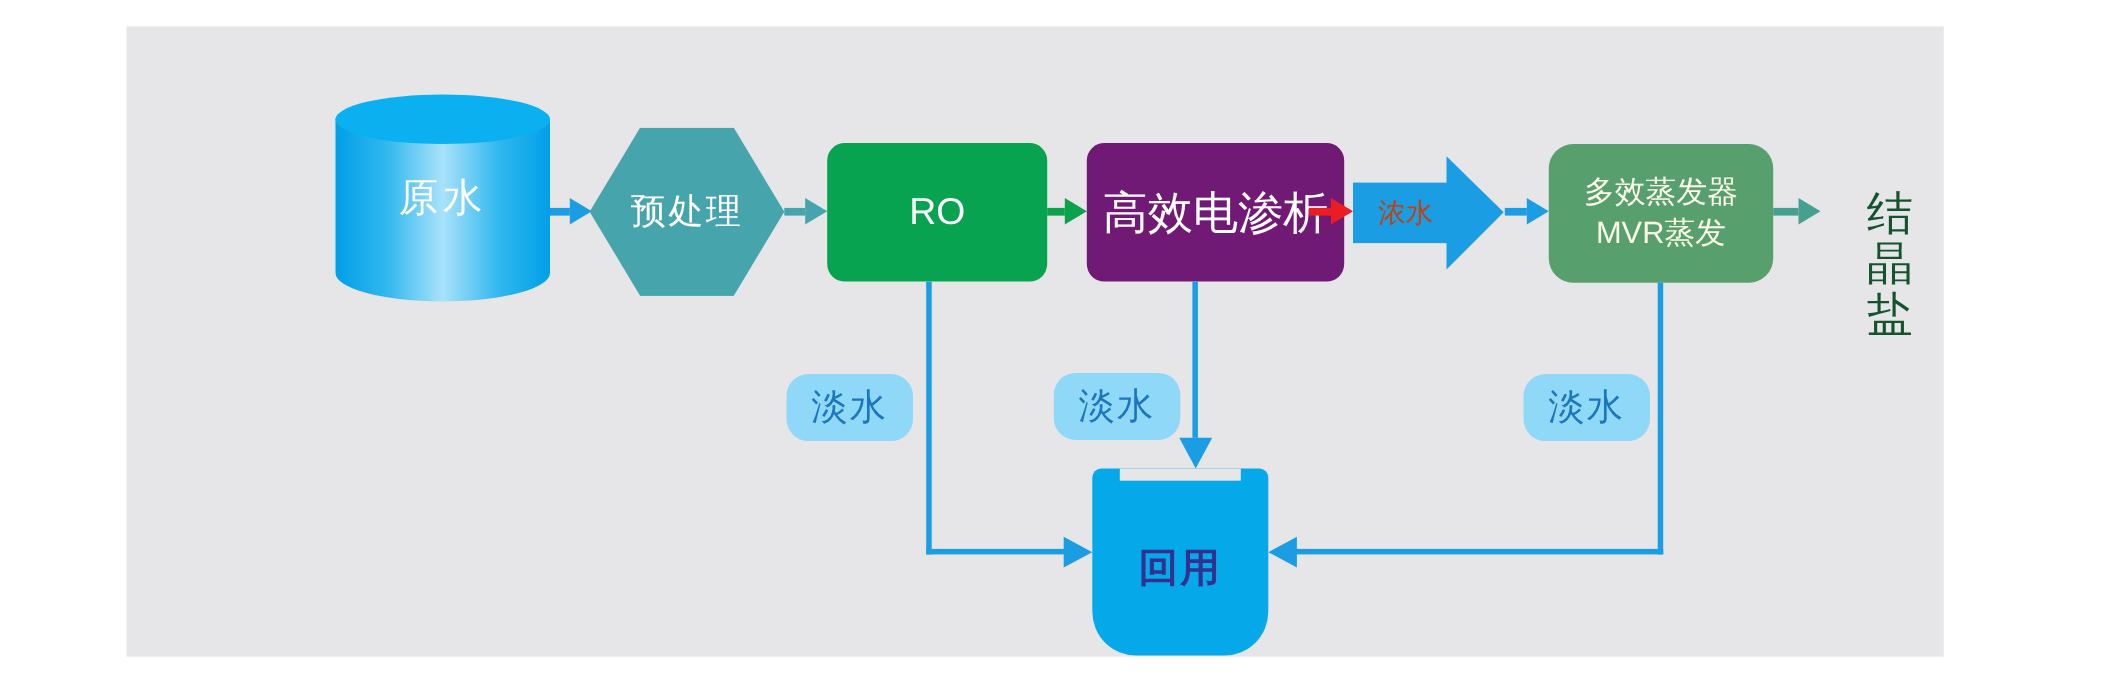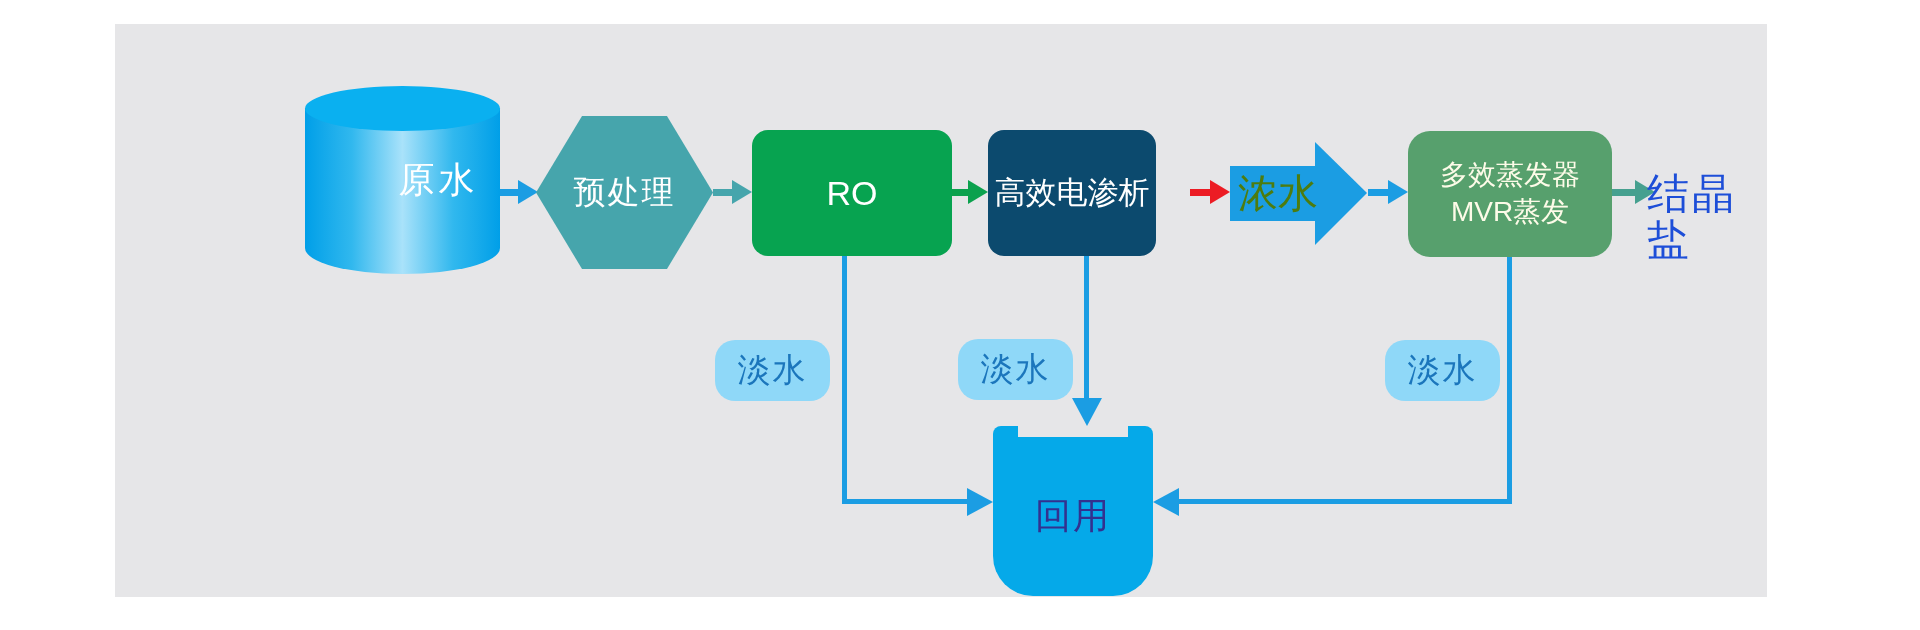--- a/index.html
+++ b/index.html
@@ -17,40 +17,40 @@
   .cyl-body{
     position:absolute;left:0;top:22px;width:195px;height:166px;
     background:linear-gradient(90deg,#009fe8 0%,#31b8ee 24%,#a9e2fa 50%,#31b8ee 76%,#009fe8 100%);
     border-radius:0 0 97px 97px / 0 0 26px 26px;
   }
   .cyl-top{
     position:absolute;left:0;top:0;width:195px;height:45px;border-radius:50%;
     background:#0ab0f0;
   }
   .cyl-label{
-    position:absolute;left:12px;top:0;width:100%;height:100%;
-    display:flex;align-items:center;justify-content:center;
-    color:#ffffff;font-size:36px;letter-spacing:4px;padding-left:24px;
+    position:absolute;left:0;top:0;width:100%;height:100%;
+    display:flex;align-items:center;justify-content:center;
+    color:#ffffff;font-size:36px;letter-spacing:4px;
   }
 
   
   #hexagon{
     position:absolute;left:421px;top:92px;width:177px;height:153px;background:#46a5ac;
     clip-path:polygon(26% 0%,74% 0%,100% 50%,74% 100%,26% 100%,0% 50%);
     display:flex;align-items:center;justify-content:center;
     color:#ffffff;font-size:32px;letter-spacing:2px;
   }
 
   
   .node-box{
     position:absolute;border-radius:16px;display:flex;align-items:center;justify-content:center;
     color:#ffffff;text-align:center;
   }
   #ro-box{left:637px;top:106px;width:200px;height:126px;background:#07a350;font-size:34px;}
-  #ed-box{left:873px;top:106px;width:168px;height:126px;background:#0c4a6e;font-size:31px;}
+  #ed-box{left:873px;top:106px;width:234px;height:126px;background:#701a75;font-size:41px;}
   #mvr-box{left:1293px;top:107px;width:204px;height:126px;background:#57a06d;
            color:#fdfbe8;font-size:28px;line-height:1.32;border-radius:22px;}
 
   
   .harrow{position:absolute;top:156px;height:24px;display:flex;align-items:center;}
   .harrow .shaft{flex:1;height:7px;background-color:currentColor;}
   .harrow .head{
     width:0;height:0;
     border-top:12px solid transparent;border-bottom:12px solid transparent;
     border-left:20px solid;
@@ -66,27 +66,27 @@
   #concentrate{position:absolute;left:1115px;top:118px;width:137px;height:103px;}
   .ba-rect{position:absolute;left:0;top:24px;width:86px;height:55px;background:#1b9de3;}
   .ba-head{
     position:absolute;left:85px;top:0;width:0;height:0;
     border-top:51px solid transparent;border-bottom:52px solid transparent;
     border-left:52px solid #1b9de3;
   }
   .ba-label{
     position:absolute;left:0;top:24px;width:96px;height:55px;
     display:flex;align-items:center;justify-content:center;
-    color:#4d7c0f;font-size:40px;
+    color:#c2410c;font-size:25px;
   }
 
   
   #crystal-salt{
-    position:absolute;left:1532px;top:147px;height:46px;line-height:46px;
-    color:#1d4ed8;font-size:42px;font-weight:500;letter-spacing:3px;
+    position:absolute;left:1582px;top:147px;height:46px;line-height:46px;
+    color:#14532d;font-size:42px;font-weight:500;letter-spacing:3px;
   }
 
   
   .fresh-badge{
     position:absolute;width:115px;height:61px;background:#8fd8f8;border-radius:20px;
     display:flex;align-items:center;justify-content:center;
     color:#1b76bc;font-size:33px;letter-spacing:2px;margin-top:23px;
   }
   #fresh-1{left:600px;top:293px;}
   #fresh-2{left:843px;top:292px;}
@@ -113,21 +113,21 @@
 
   
   #reuse-tank{
     position:absolute;left:878px;top:402px;width:160px;height:170px;
     background:#05a9e9;border-radius:8px 8px 40px 40px;
   }
   .tank-notch{position:absolute;left:25px;top:0;width:110px;height:11px;background:#e6e6e8;}
   .tank-label{
     position:absolute;left:0;top:11px;width:100%;height:159px;
     display:flex;align-items:center;justify-content:center;
-    color:#33318f;font-size:36px;letter-spacing:2px;
+    color:#33318f;font-size:36px;letter-spacing:2px;font-weight:bold;
   }
 </style>
 </head>
 <body>
 
 <div id="canvas">
   <div id="panel">
 
     <div id="cylinder">
       <div class="cyl-body"></div>

